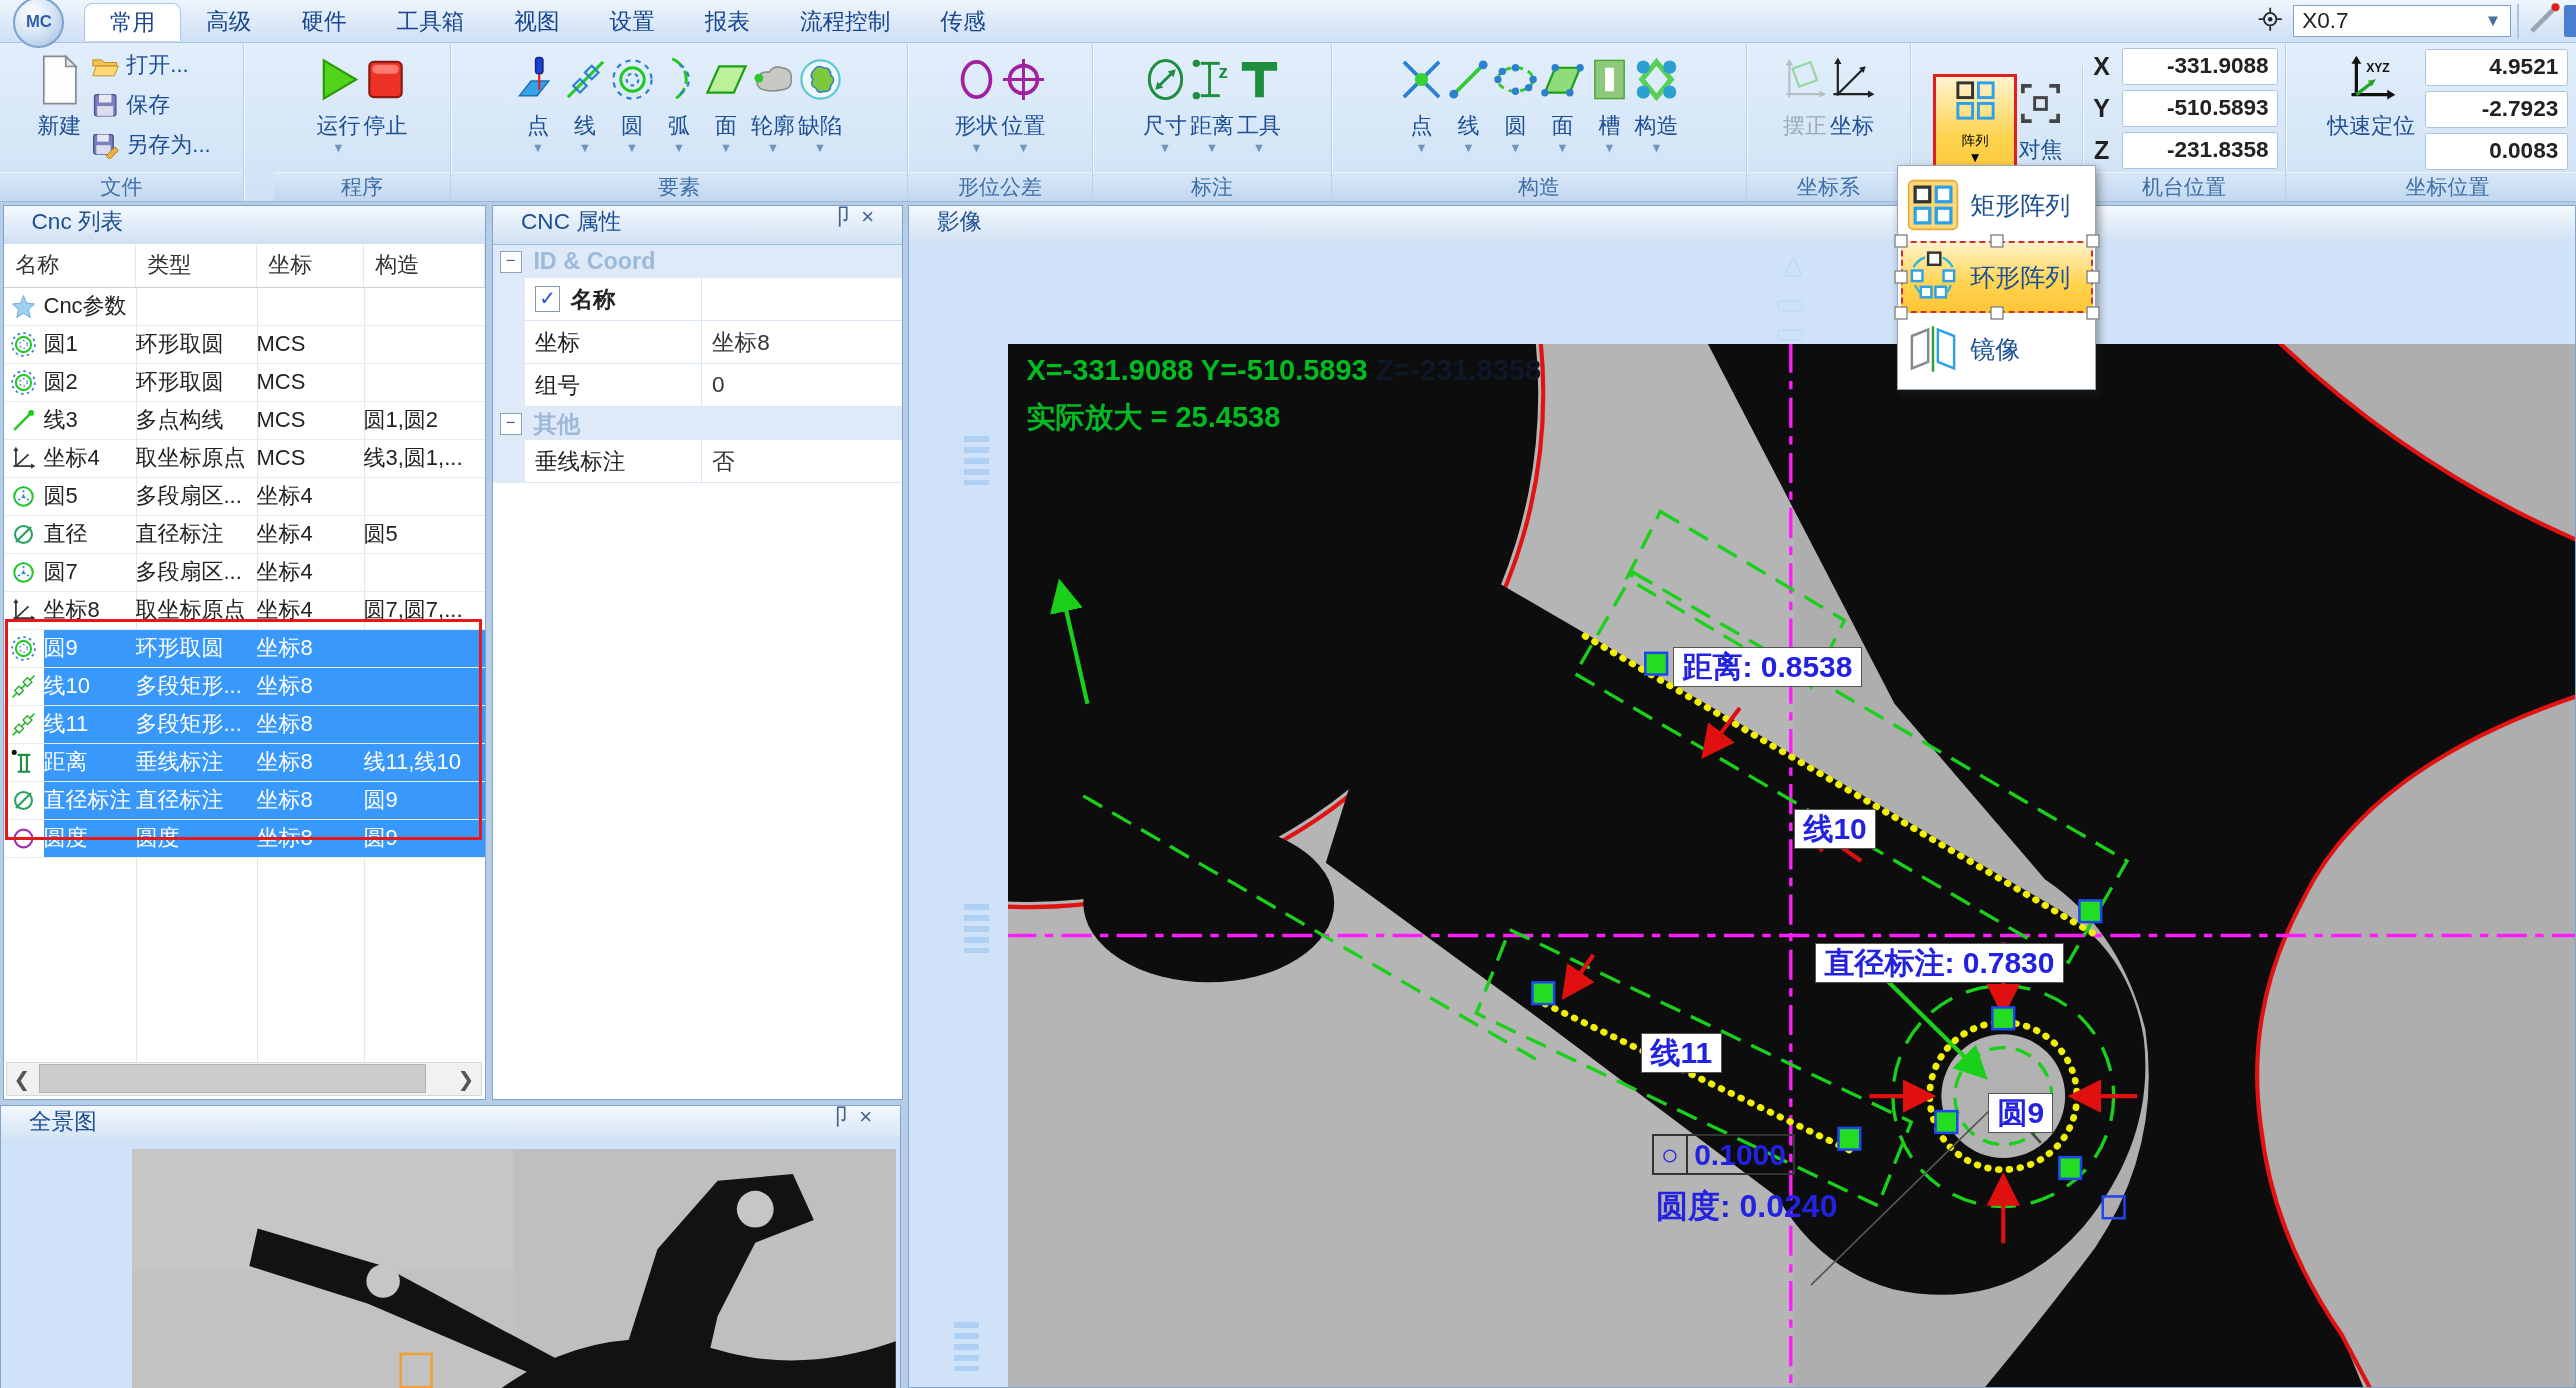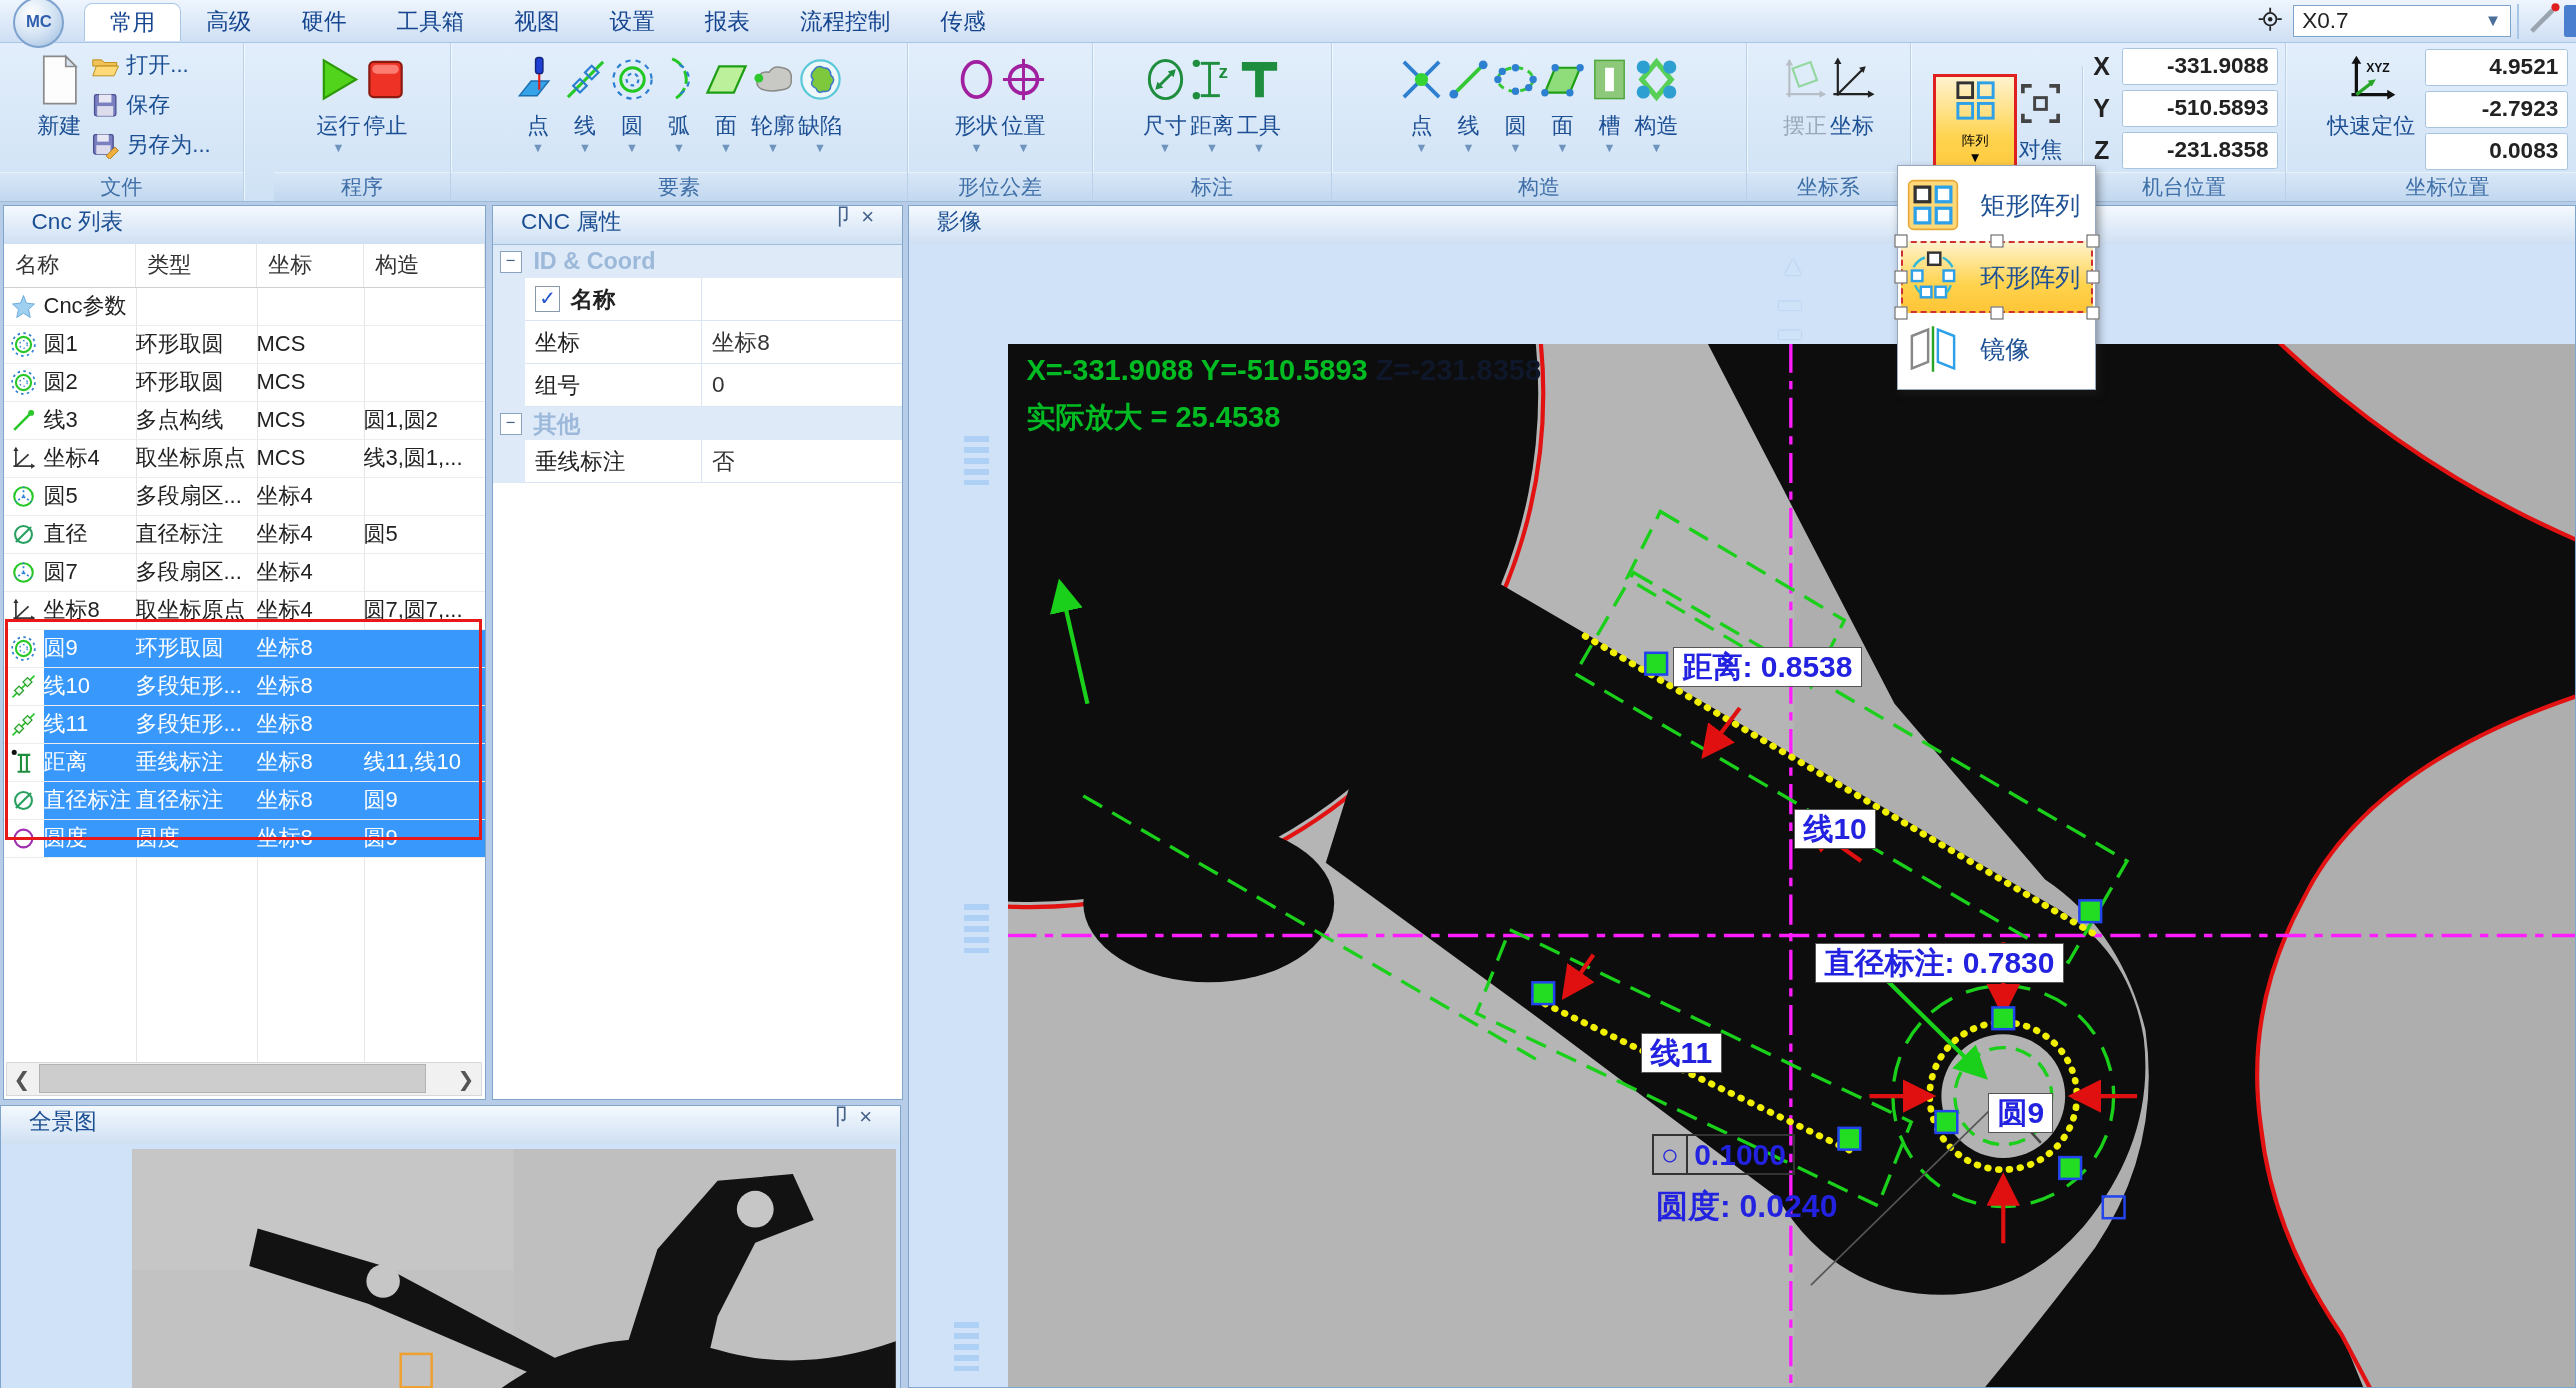--- a/index.html
+++ b/index.html
@@ -43,21 +43,21 @@
   .array-btn{position:absolute;left:4.2px;top:5px;width:84px;height:117px;
     border:3.3px solid #e02020;background:linear-gradient(#fff3cf,#ffd34e 55%,#ffc435);
     display:flex;flex-direction:column;align-items:center;box-sizing:border-box}
   .axisrow{display:flex;align-items:center;height:42px;gap:8.4px}
   .axisrow .axl{font-size:25px;font-weight:bold;color:#222;width:23.4px;text-align:center}
   .valbox{width:146px;height:35px;background:#fff;border:0.8px solid #a9c4df;border-radius:2.5px;
     font-size:22.6px;font-weight:bold;color:#222;display:flex;align-items:center;justify-content:flex-end;padding-right:8.4px}
   
   .array-menu{position:absolute;left:1897px;top:165px;width:192px;background:#fff;
     border:0.8px solid #98a8bc;box-shadow:3.3px 4.2px 8.4px rgba(40,40,40,.45);z-index:60;padding:3.3px 2.5px}
-  .am-item{position:relative;height:72px;display:flex;align-items:center;gap:21px;
+  .am-item{position:relative;height:72px;display:flex;align-items:center;gap:11px;
     padding:0 6.7px;font-size:25px;color:#1c4f93;white-space:nowrap}
   .am-item.hl{background:linear-gradient(#fff3cf,#ffd34e 60%,#ffc435);
     outline:2.5px dashed #d03030;outline-offset:-2.5px}
   .handle{position:absolute;width:11px;height:11px;background:#fff;border:1.7px solid #555;
     transform:translate(-50%,-50%);z-index:2}
   
   .panel{position:absolute;background:#fff;border:0.8px solid #7fa5cc;box-sizing:border-box}
   .ptitle{height:38px;background:linear-gradient(#f4f9fe,#cfe0f3);border-bottom:0.8px solid #9fbedd;
     font-size:22.6px;font-weight:normal;color:#1c4f93;display:flex;align-items:flex-start;padding:0 28px}
   .ptools{margin-left:auto;display:flex;gap:11.7px;align-items:center;color:#44618a}

